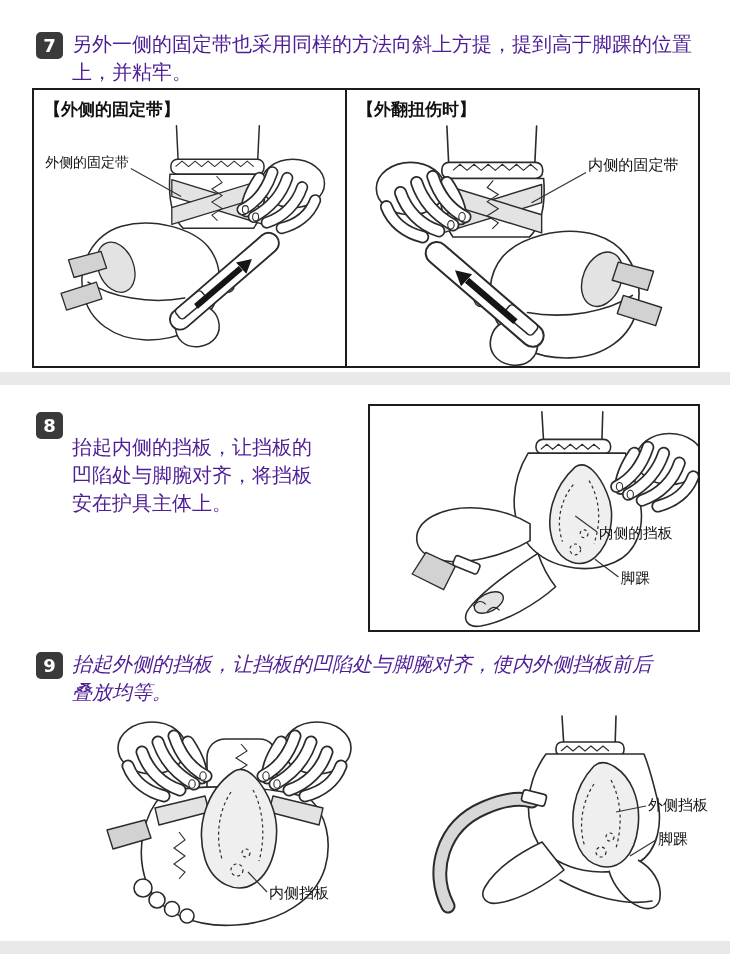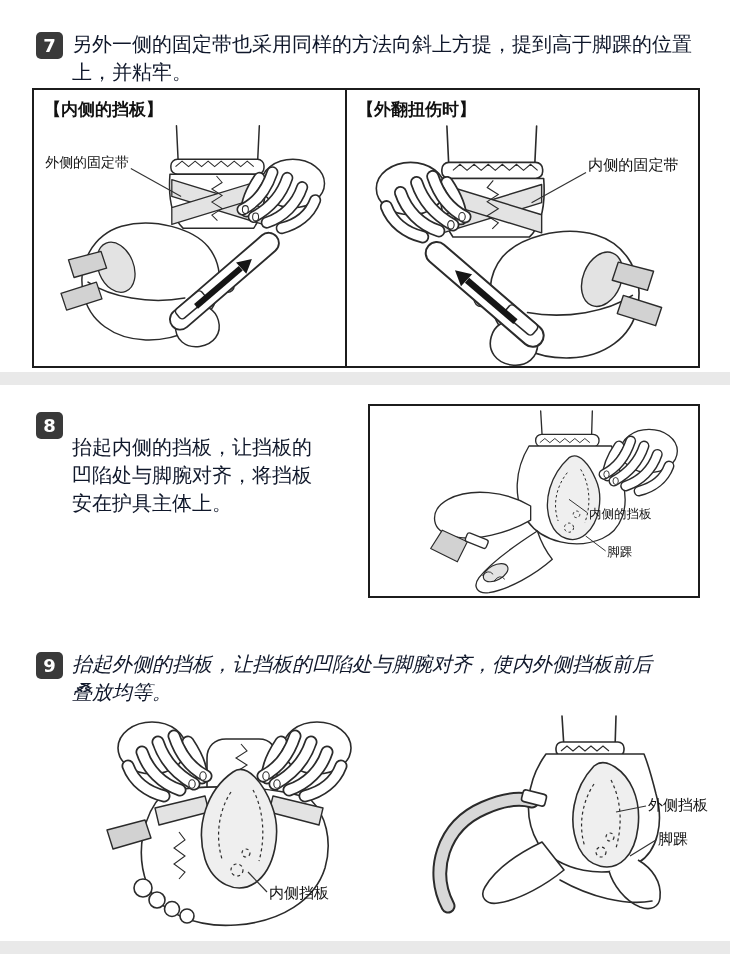--- a/index.html
+++ b/index.html
@@ -6,21 +6,21 @@
   .page {
     position:relative; width:730px; height:970px; background:#ffffff;
     font-family:"DejaVu Sans","Liberation Sans",sans-serif; color:#111;
     overflow:hidden;
   }
   .badge {
     position:absolute; width:27px; height:27px; background:#3a3a3a; color:#fff;
     border-radius:5px; display:flex; align-items:center; justify-content:center;
     font-size:18px; font-weight:bold;
   }
-  .step-text { position:absolute; font-size:20px; line-height:28px; color:#0f172a; }
+  .step-text { position:absolute; font-size:20px; line-height:28px; color:#4c1d95; }
   .frame {
     position:absolute; border:2px solid #1c1c1c; box-sizing:border-box;
     display:flex; background:#fff;
   }
   .panel { flex:1; position:relative; }
   .panel + .panel { border-left:2px solid #1c1c1c;padding-left:40px; }
   .panel-title { position:absolute; top:8px; left:10px; font-size:17px; font-weight:bold; }
   .panel-art { position:absolute; left:0; top:32px; width:100%; height:246px; }
   .fill-art { position:absolute; left:0; top:0; width:100%; height:100%; }
   .band { position:absolute; left:0; width:730px; height:13px; background:#e9e9e9; }
@@ -95,21 +95,21 @@
         <use href="#handA" transform="translate(208,58)"></use>
       </g>
     </defs>
   </svg>
 
   <div class="badge" style="left:36px; top:32px;">7</div>
   <div class="step-text" style="left:72px; top:30px; width:628px;">另外一侧的固定带也采用同样的方法向斜上方提，提到高于脚踝的位置上，并粘牢。</div>
 
   <div class="frame" style="left:32px; top:88px; width:668px; height:280px;">
     <div class="panel">
-      <div class="panel-title">【内侧的挡板】</div>
+      <div class="panel-title">【外侧的固定带】</div>
       <svg class="panel-art" viewBox="0 0 334 244" preserveAspectRatio="xMidYMin meet">
         <use href="#art7"></use>
         <line class="leader" x1="104" y1="50" x2="158" y2="80"></line>
         <text class="lbl" x="12" y="48">外侧的固定带</text>
       </svg>
     </div>
     <div class="panel">
       <div class="panel-title">【外翻扭伤时】</div>
       <svg class="panel-art" viewBox="0 0 334 244" preserveAspectRatio="xMidYMin meet">
         <use href="#art7" transform="translate(334,0) scale(-1,1)"></use>
@@ -117,21 +117,21 @@
         <text class="lbl" x="232" y="48">内侧的固定带</text>
       </svg>
     </div>
   </div>
 
   <div class="band" style="top:372px;"></div>
 
   <div class="badge" style="left:36px; top:412px;">8</div>
   <div class="step-text" style="left:72px; top:410px; width:248px;margin-top:23px;">抬起内侧的挡板，让挡板的凹陷处与脚腕对齐，将挡板安在护具主体上。</div>
 
-  <div class="frame" style="left:368px; top:404px; width:332px; height:194px;">
+  <div class="frame" style="left:368px; top:404px; width:332px; height:228px;">
     <svg class="fill-art" viewBox="0 0 332 228" preserveAspectRatio="xMidYMid meet">
       <path class="ln" d="M174,6 L176,40"></path>
       <path class="ln" d="M236,6 L235,40"></path>
       <rect x="168" y="34" width="76" height="15" rx="7" class="fw"></rect>
       <path class="zz" d="M173,44 l6,-5 l6,5 l6,-5 l6,5 l6,-5 l6,5 l6,-5 l6,5 l6,-5 l6,5"></path>
       <path class="fw" d="M160,48 C143,76 140,112 158,138 C176,163 216,173 248,159 C271,149 280,122 273,94 C269,74 263,58 259,48 Z"></path>
       <path class="fw" d="M162,120 C132,102 90,98 63,112 C41,124 41,147 64,155 C94,165 138,151 162,137 Z"></path>
       <polygon class="fg2" points="56,149 86,163 74,187 42,171"></polygon>
       <rect x="84" y="156" width="27" height="11" rx="3" transform="rotate(22 97 161)" class="fw"></rect>
       <path class="fw" d="M170,150 C142,168 114,188 100,206 C92,217 98,226 112,224 C136,220 168,202 188,184 C180,174 174,162 170,150 Z"></path>

